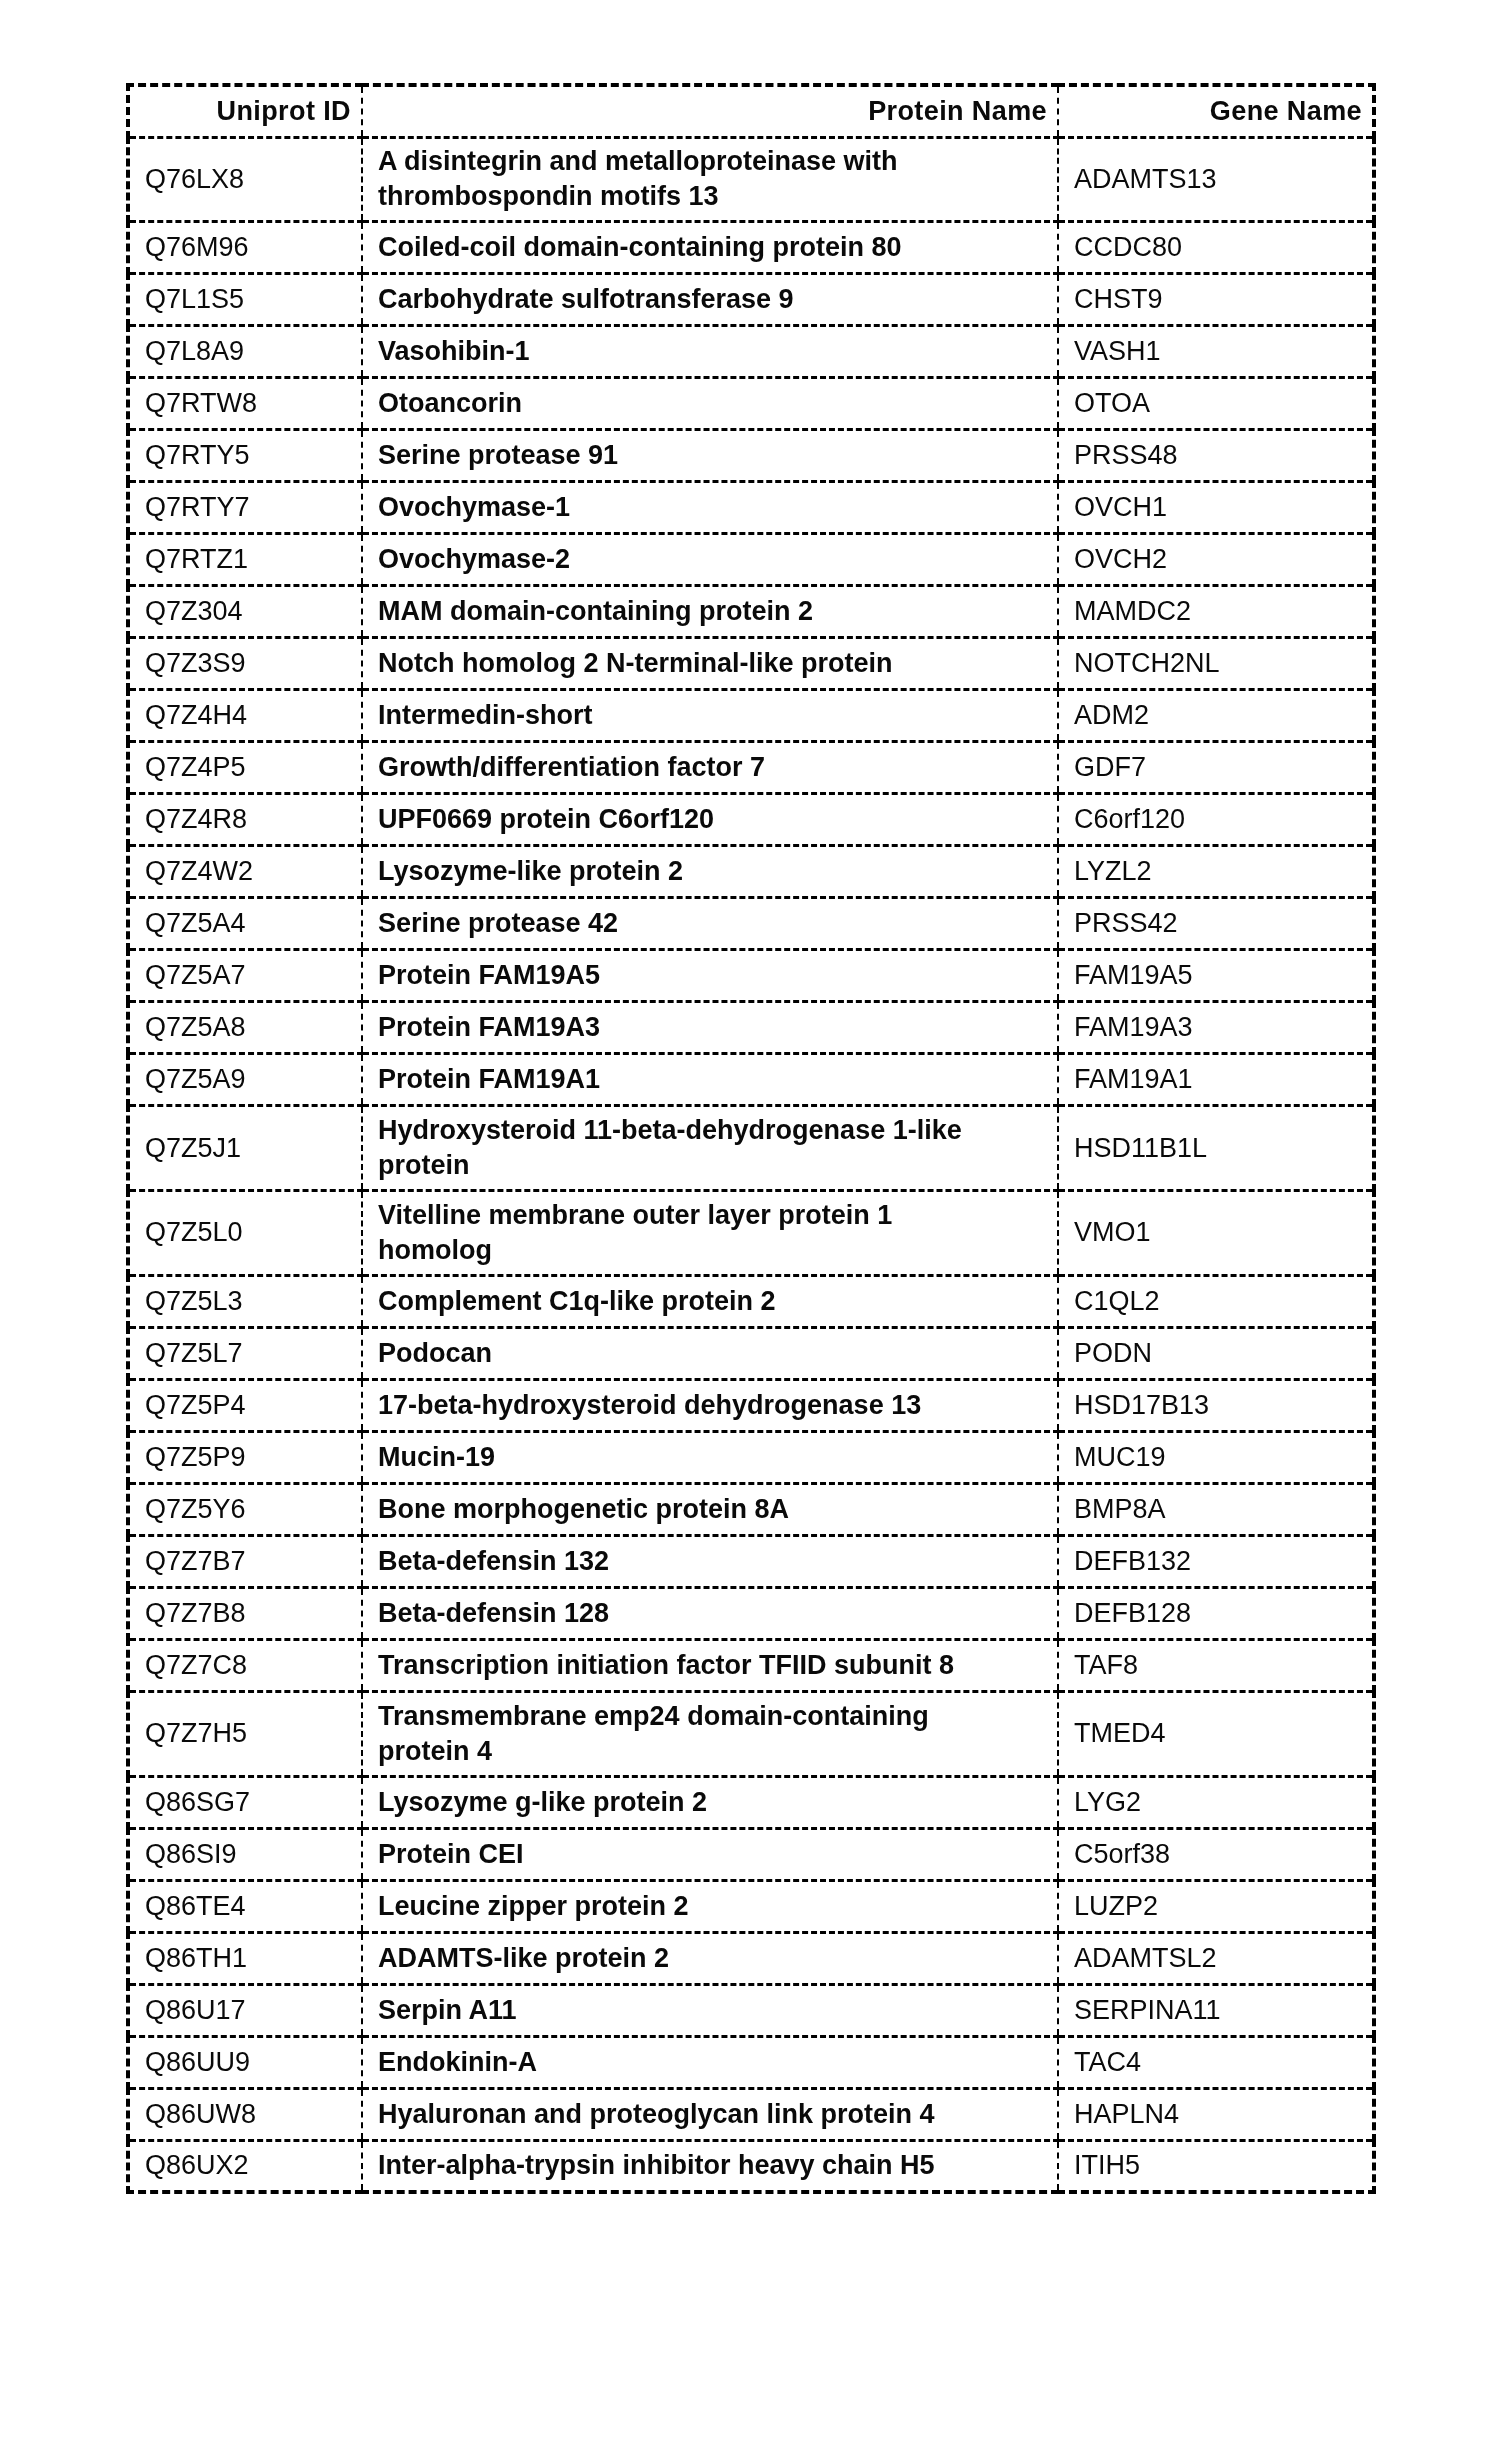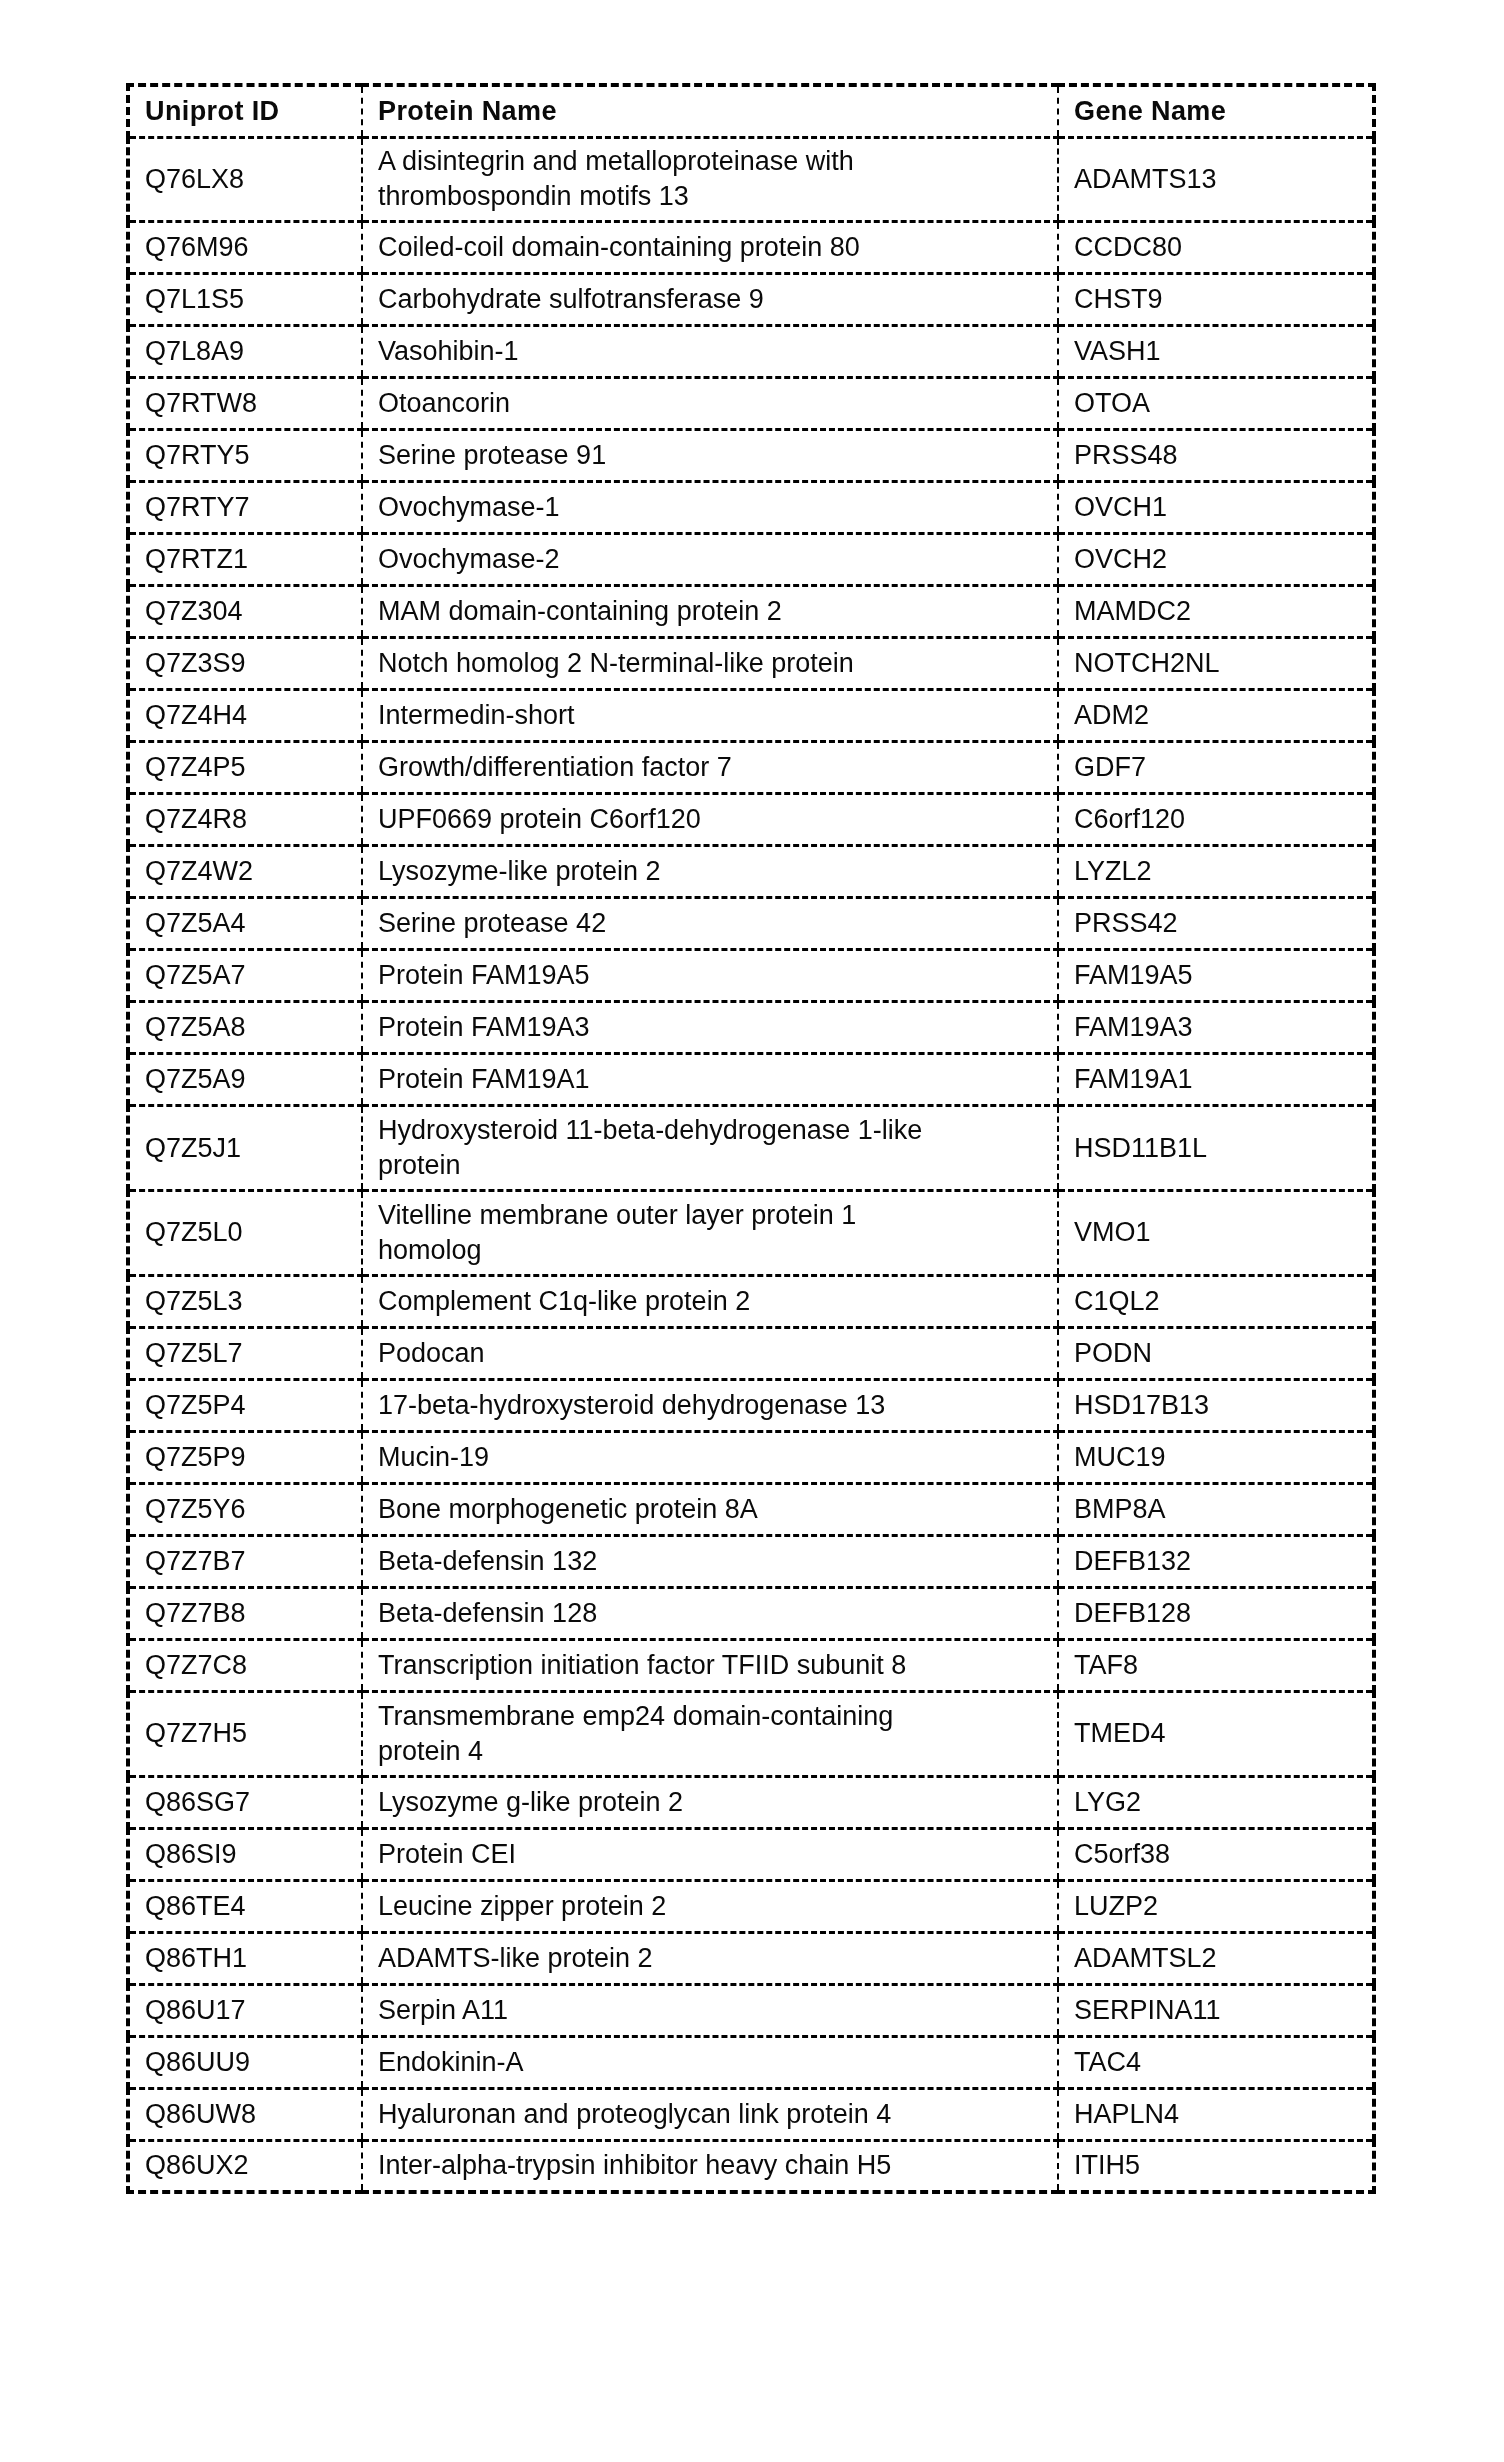--- a/index.html
+++ b/index.html
@@ -41,22 +41,23 @@
     text-align: left;
     font-size: 27px;
     line-height: 35px;
     padding: 5.9px 10px 5.9px 15px;
     overflow: hidden;
   }
   tr { height: 52px; }
   thead th {
     font-weight: bold;
     letter-spacing: 0.4px;
-  }
-  td.c-protein { white-space: pre-line; }
+    text-align: right;
+  }
+  td.c-protein { white-space: pre-line; font-weight: bold; }
   td, th { color: #0a0a0a; }
 </style>
 </head>
 <body>
 
 <div class="sheet">
   <table class="protein-table">
     <colgroup>
       <col class="c1">
       <col class="c2">

